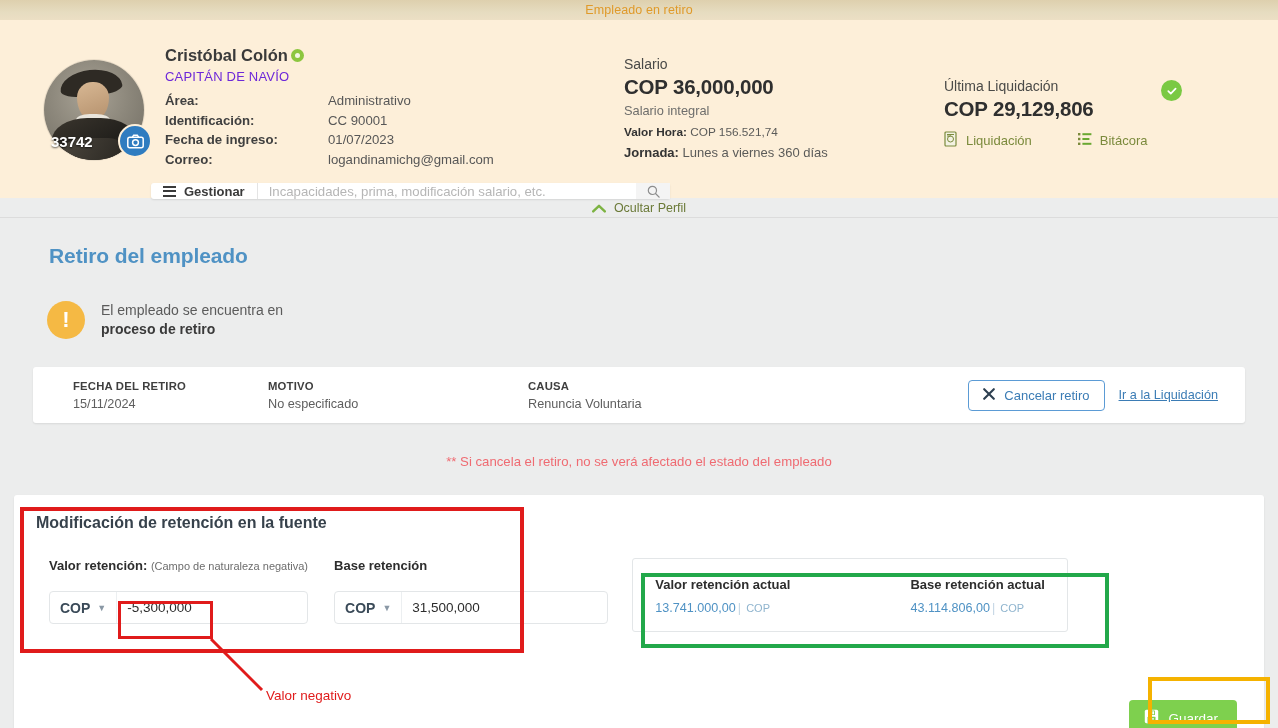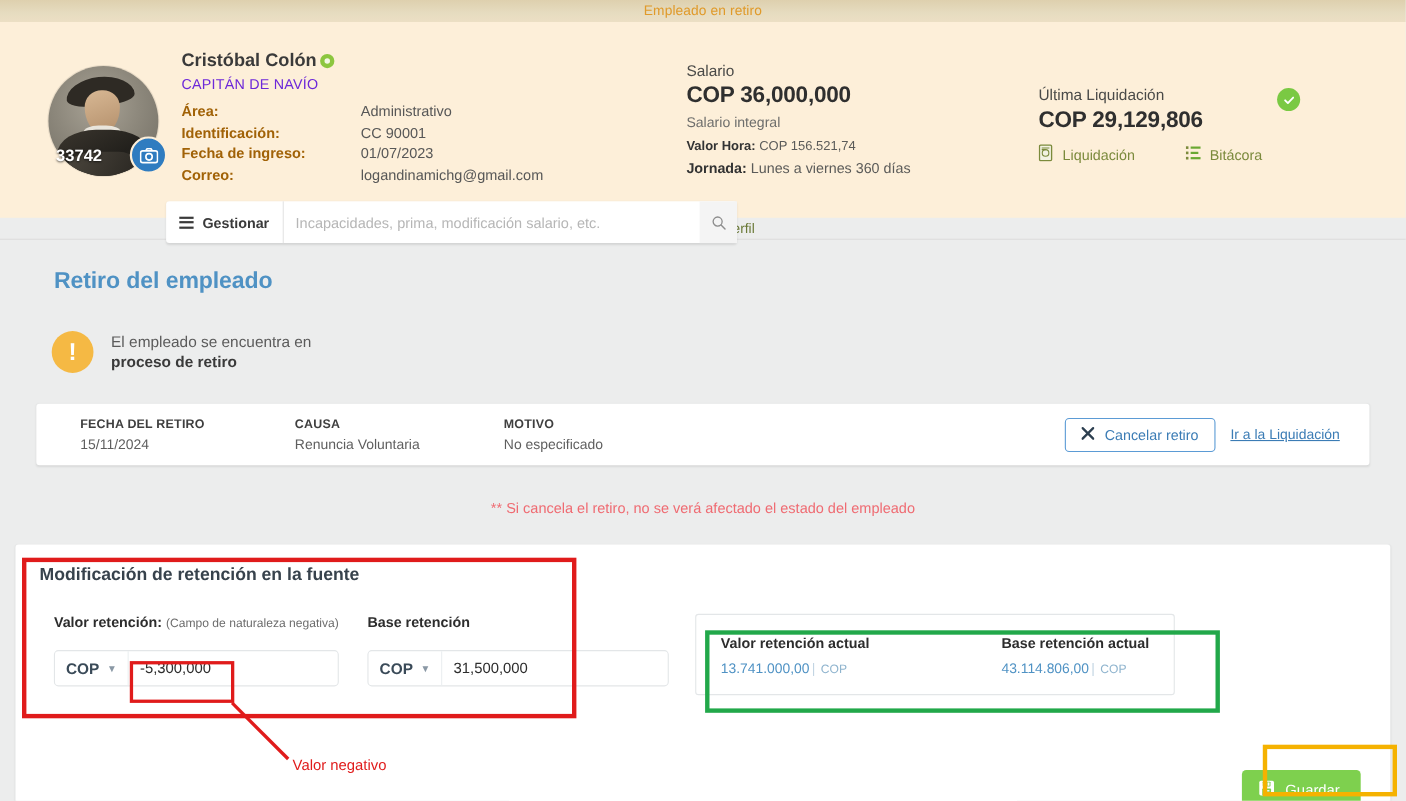--- a/index.html
+++ b/index.html
@@ -84,21 +84,21 @@
   }
   .verified-dot {
     width: 13px; height: 13px; border-radius: 50%;
     background: #8cc63f; display:inline-flex; align-items:center; justify-content:center;
   }
   .verified-dot span { width:5px; height:5px; border-radius:50%; background:#f2f7e4; display:block; }
   .emp-role { font-size: 13px; color: #6d28d9; margin-top: 4px; letter-spacing: .2px; }
 
   .emp-fields { margin-top: 7px; }
   .emp-row { display: flex; font-size: 13.2px; line-height: 19.5px; }
-  .emp-label { width: 163px; font-weight: bold; color: #a16207; }
+  .emp-label { width: 163px; font-weight: bold; color: #404040; }
   .emp-value { color: #575757; }
 
   
   .salary-block { position: absolute; left: 624px; top: 36px; }
   .blk-title { font-size: 14px; color: #4a4a48; }
   .blk-amount { font-size: 20.5px; font-weight: bold; color: #2f2f2f; margin-top: 3px; letter-spacing: -.2px;}
   .blk-sub { font-size: 12.8px; color: #6e6e6c; margin-top: 4px; }
   .blk-kv { font-size: 11.8px; margin-top: 7px; color: #5b5b59; }
   .blk-kv b { color: #333; }
   .blk-kv.big { font-size: 13px; margin-top: 6px; }
@@ -112,21 +112,21 @@
   }
   .liq-links { display: flex; gap: 46px; margin-top: 10px; align-items: center; }
   .liq-link { display: flex; align-items: center; gap: 7px; color: #7b8a3c; font-size: 13px; cursor: pointer; }
 
   
   .gestionar-bar {
     position: absolute; left: 151px; top: 163px;
     display: flex; align-items: stretch;
     background: #fff; border-radius: 3px;
     box-shadow: 0 1px 2px rgba(0,0,0,.10);
-    width: 519px; height: 38px;
+    width: 519px; height: 16px;
   }
   .gestionar-btn {
     display: flex; align-items: center; gap: 8px;
     padding: 0 12px; font-size: 13px; font-weight: bold; color: #3a3a3a;
     border-right: 1px solid #e4e4e4; cursor: pointer;
   }
   .hamb { display:flex; flex-direction:column; gap:2.5px; }
   .hamb i { display:block; width:13px; height:2px; background:#3a3a3a; }
   .gestionar-input {
     flex: 1; border: 0; outline: 0; padding: 0 11px;
@@ -407,27 +407,27 @@
       <div>El empleado se encuentra en</div>
       <b>proceso de retiro</b>
     </div>
   </div>
 
   <div class="retiro-card">
     <div class="rc-col c1">
       <div class="rc-head">FECHA DEL RETIRO</div>
       <div class="rc-val">15/11/2024</div>
     </div>
+    <div class="rc-col c3">
+      <div class="rc-head">MOTIVO</div>
+      <div class="rc-val">No especificado</div>
+    </div>
     <div class="rc-col c2">
       <div class="rc-head">CAUSA</div>
       <div class="rc-val">Renuncia Voluntaria</div>
-    </div>
-    <div class="rc-col c3">
-      <div class="rc-head">MOTIVO</div>
-      <div class="rc-val">No especificado</div>
     </div>
     <div class="rc-actions">
       <button class="btn-cancelar">
         <span>
           <svg width="12" height="12" viewBox="0 0 12 12">
               <path d="M1.2 1.2l9.6 9.6M10.8 1.2l-9.6 9.6" stroke="#2d3f50" stroke-width="2.1" stroke-linecap="round"></path>
             </svg>
         </span>
         <span>Cancelar retiro</span>
       </button>

